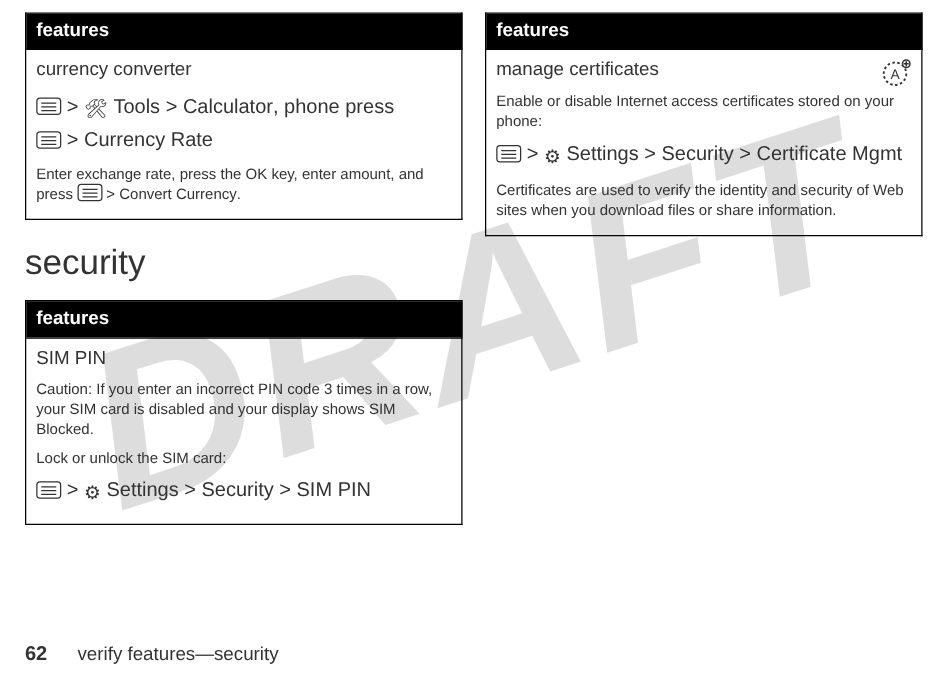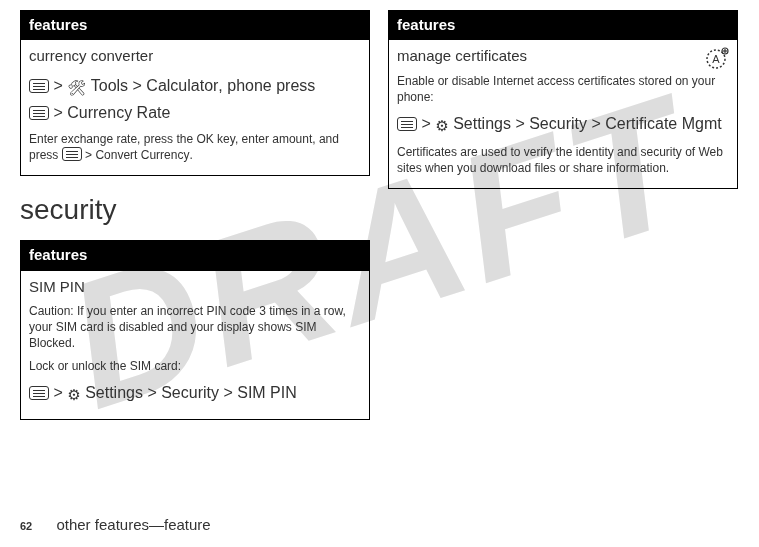--- a/index.html
+++ b/index.html
@@ -108,21 +108,21 @@
   .cert-icon {
     float: right;
     margin-left: 6px;
   }
   .footer {
     position: absolute;
     bottom: 14px;
     left: 20px;
     font-size: 15px;
   }
-  .footer .pn { font-weight: bold; font-size: 11px; margin-right: 20px; }
+  .footer .pn { font-weight: bold; font-size: 16px; margin-right: 20px; }
 </style>
 </head>
 <body>
 
 <div class="watermark">DRAFT</div>
 
 <div class="page">
 
   <div class="col">
 
@@ -209,14 +209,14 @@
     </tbody>
       </table>
 
 
 
   </div>
 </div>
 
 <div class="footer">
   <span class="pn">62</span>
-  <span>other features—feature</span>
+  <span>verify features—security</span>
 </div>
 
 </body></html>

